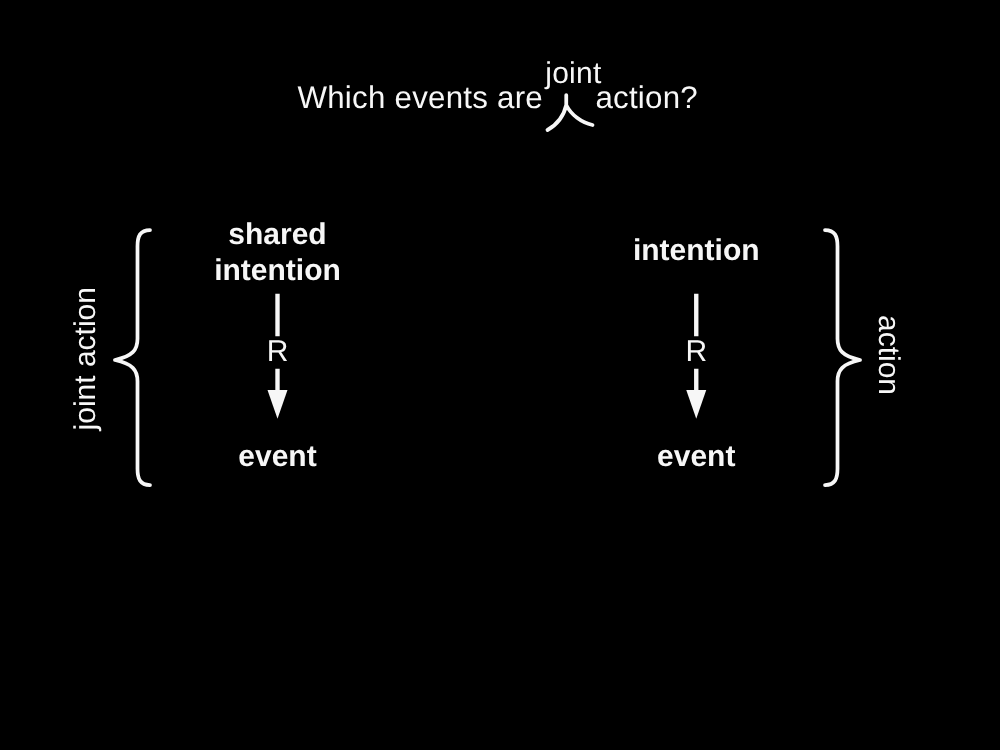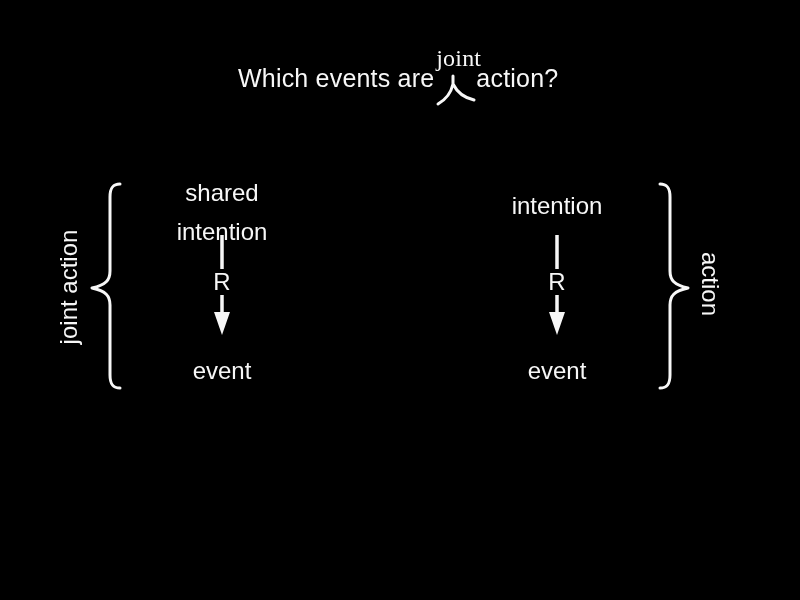--- a/index.html
+++ b/index.html
@@ -41,32 +41,32 @@
     top: 11px;
     overflow: visible;
   }
   .inserted-word {
     position: absolute;
     left: 58%;
     top: -19px;
     transform: translateX(-50%);
     white-space: nowrap;
     font-size: 24px;
-    font-family: Liberation Serif, serif;
   }
 
   
   .node {
     position: absolute;
     transform: translateX(-50%);
     text-align: center;
     font-size: 24px;
-    line-height: 39px;
+    line-height: 29px;
     white-space: pre-line;
     color: #f7f7f7;
+    font-weight: bold;
   }
   .arrow-svg {
     position: absolute;
     width: 22px;
     height: 104px;
   }
   .relation {
     position: absolute;
     transform: translateX(-50%);
     font-size: 24px;

